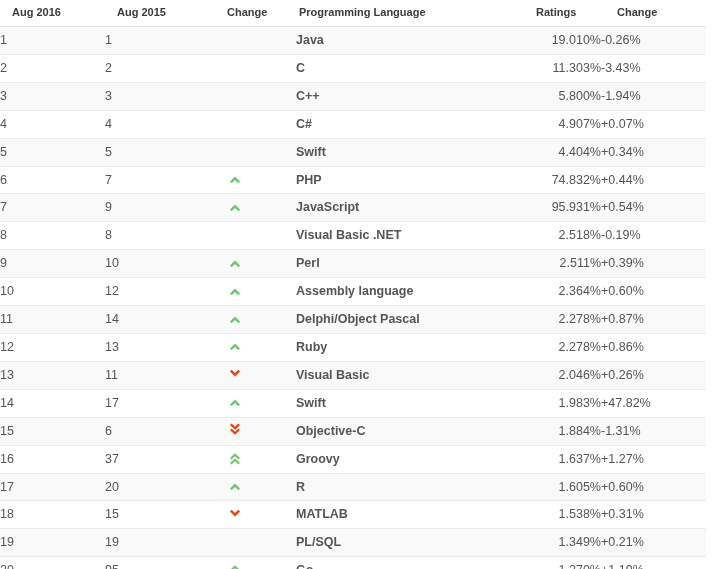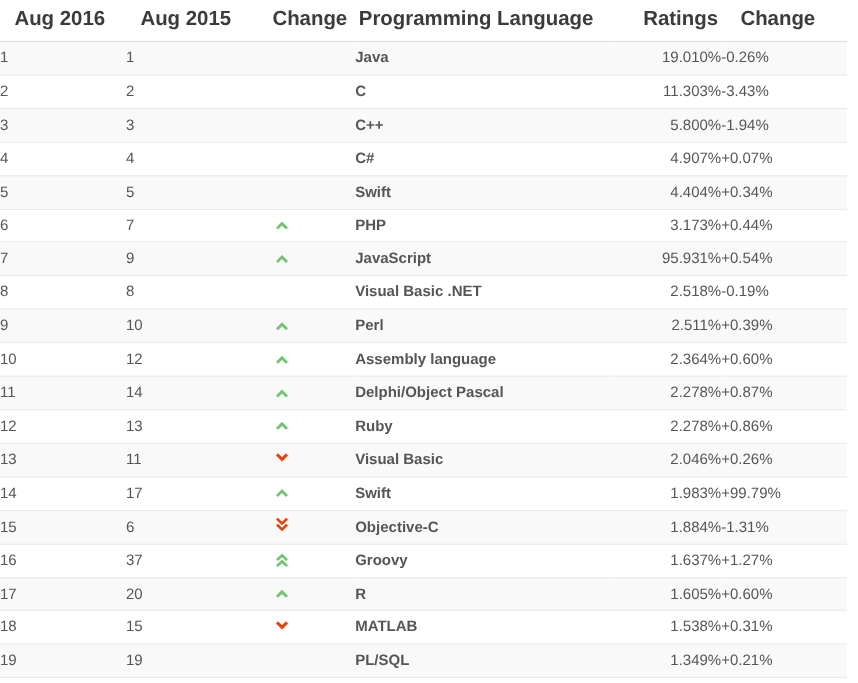--- a/index.html
+++ b/index.html
@@ -34,21 +34,21 @@
   table.tiobe col.c-rank-now   { width: 105px; }
   table.tiobe col.c-rank-prev  { width: 105px; }
   table.tiobe col.c-change     { width: 86px;  }
   table.tiobe col.c-lang       { width: 215px; }
   table.tiobe col.c-ratings    { width: 90px;  }
   table.tiobe col.c-delta      { width: 105px; }
 
   table.tiobe thead th {
     text-align: left;
     font-weight: bold;
-    font-size: 17px;
+    font-size: 11px;
     color: #3b3b3b;
     padding: 6px 0 8px 0;
     border-bottom: 1px solid #e0e0e0;
     background: #ffffff;
     vertical-align: middle;
     white-space: nowrap;
   }
 
   table.tiobe thead th.h-rank-now  { padding-left: 12px; }
   table.tiobe thead th.h-rank-prev { padding-left: 12px; }
@@ -181,21 +181,21 @@
         </tr>
         <tr>
           <td class="rank-now">6</td>
           <td class="rank-prev">7</td>
           <td class="change">
             <span class="chev-cell-inner"><span class="chev"><svg width="14" height="14" viewBox="0 0 14 14" aria-hidden="true">
                   <path d="M2,9.5 L7,4.5 L12,9.5 L10.3,11.2 L7,7.9 L3.7,11.2 Z" fill="#72c472"></path>
                 </svg></span></span>
           </td>
           <td class="lang">PHP</td>
-          <td class="ratings">3.173%</td>
+          <td class="ratings">74.832%</td>
           <td class="delta">+0.44%</td>
         </tr>
         <tr>
           <td class="rank-now">7</td>
           <td class="rank-prev">9</td>
           <td class="change">
             <span class="chev-cell-inner"><span class="chev"><svg width="14" height="14" viewBox="0 0 14 14" aria-hidden="true">
                   <path d="M2,9.5 L7,4.5 L12,9.5 L10.3,11.2 L7,7.9 L3.7,11.2 Z" fill="#72c472"></path>
                 </svg></span></span>
           </td>
@@ -276,21 +276,21 @@
         <tr>
           <td class="rank-now">14</td>
           <td class="rank-prev">17</td>
           <td class="change">
             <span class="chev-cell-inner"><span class="chev"><svg width="14" height="14" viewBox="0 0 14 14" aria-hidden="true">
                   <path d="M2,9.5 L7,4.5 L12,9.5 L10.3,11.2 L7,7.9 L3.7,11.2 Z" fill="#72c472"></path>
                 </svg></span></span>
           </td>
           <td class="lang">Swift</td>
           <td class="ratings">1.983%</td>
-          <td class="delta">+99.79%</td>
+          <td class="delta">+47.82%</td>
         </tr>
         <tr>
           <td class="rank-now">15</td>
           <td class="rank-prev">6</td>
           <td class="change">
             <span class="chev-cell-inner"><span class="chev"><svg width="14" height="14" viewBox="0 0 14 14" aria-hidden="true">
                   <path d="M2,7.0 L7,11.8 L12,7.0 L10.4,5.4 L7,8.7 L3.6,5.4 Z" fill="#e8420a"></path>
                   <path d="M2,2.0 L7,6.8 L12,2.0 L10.4,0.4 L7,3.7 L3.6,0.4 Z" fill="#e8420a"></path>
                 </svg></span></span>
           </td>

